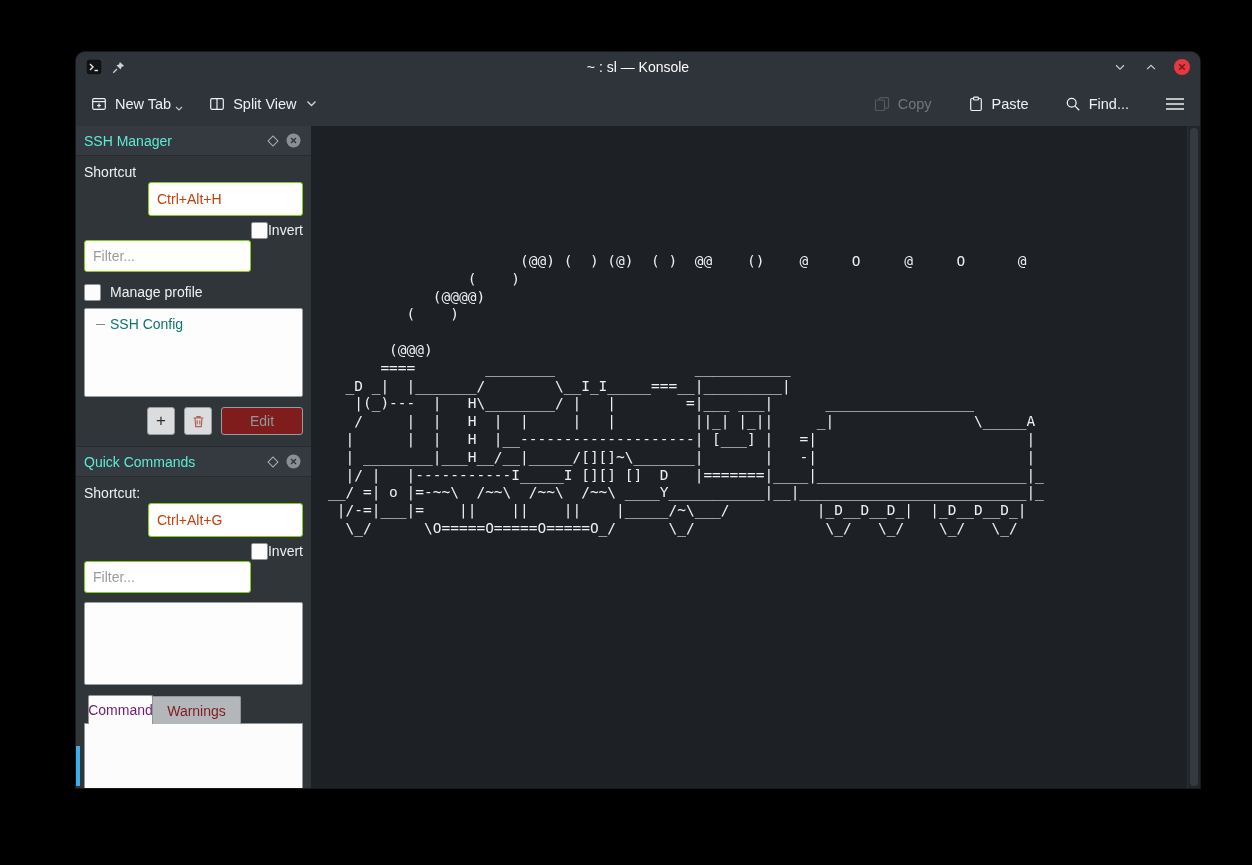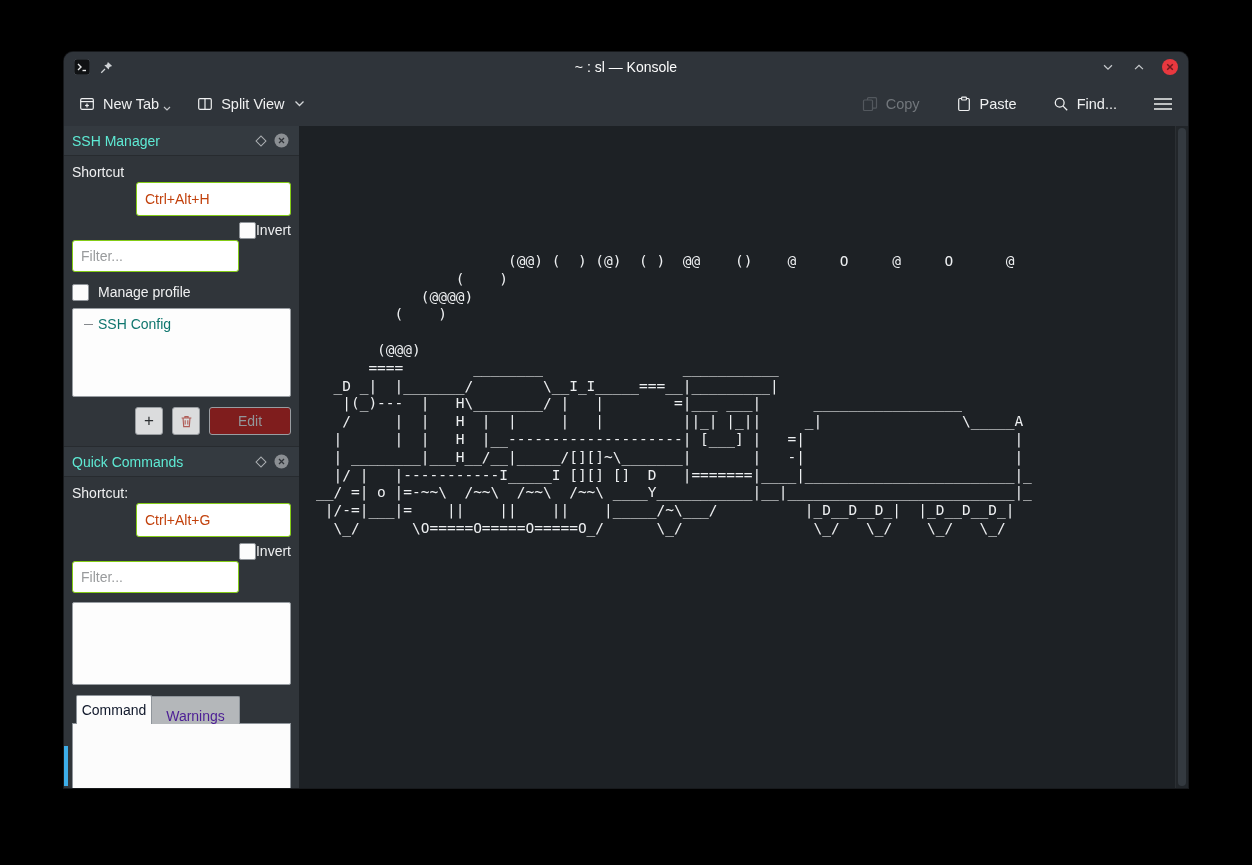--- a/index.html
+++ b/index.html
@@ -5,21 +5,21 @@
   * { box-sizing: border-box; }
   html,body { margin:0; padding:0; }
   body {
     width:1252px; height:865px;
     background:#000;
     font-family:"Liberation Sans", sans-serif;
     position:relative; overflow:hidden;
   }
 
   .window {
-    position:absolute; left:64px; top:52px;
+    position:absolute; left:76px; top:52px;
     width:1124px; height:736px;
     background:#30353a;
     border-radius:9px 9px 0 0;
     display:flex; flex-direction:column;
     box-shadow:0 0 0 1px #17191c;
   }
 
   
   .titlebar {
     flex:0 0 30px; height:30px; position:relative;
@@ -104,26 +104,26 @@
     padding:0;
   }
   .sq   { width:28px; height:28px; }
   .wide { width:82px; height:28px; }
   .sbtn.disabled { color:#92969a; background:#7f1d1d; }
   .plus-glyph { font-size:17px; line-height:1; margin-top:-1px; }
 
   .tabs { display:flex; align-items:flex-end; height:29px; margin:10px 8px 0 12px; position:relative; z-index:3; }
   .tab { display:flex; align-items:center; justify-content:center; font-size:14px; }
   .tab-command {
-    width:76px; height:29px; background:#fcfcfc; color:#0f172a;
+    width:65px; height:29px; background:#fcfcfc; color:#701a75;
     border:1px solid #8f959b; border-bottom:none; border-radius:2px 2px 0 0;
   }
   .tab-warnings {
-    width:88px; height:28px; background:#b4b7ba; color:#4c1d95;
-    border:1px solid #8f959b; border-bottom:none; border-left:none; border-radius:0 2px 0 0;align-items:flex-end;
+    width:88px; height:28px; background:#b4b7ba; color:#7f1d1d;
+    border:1px solid #8f959b; border-bottom:none; border-left:none; border-radius:0 2px 0 0;
   }
   .tab-content {
     margin:-1px 8px 0; height:89px;
     background:#fcfcfc; border:1px solid #8f959b; position:relative; z-index:1;
   }
   .qc-btn-row { margin:10px 8px 0; display:flex; justify-content:flex-end; gap:9px; }
   .qc-run { width:57px; height:32px; background:#e9eaeb; }
   .qc-add { width:82px; height:32px; background:#e9eaeb; }
 
   

